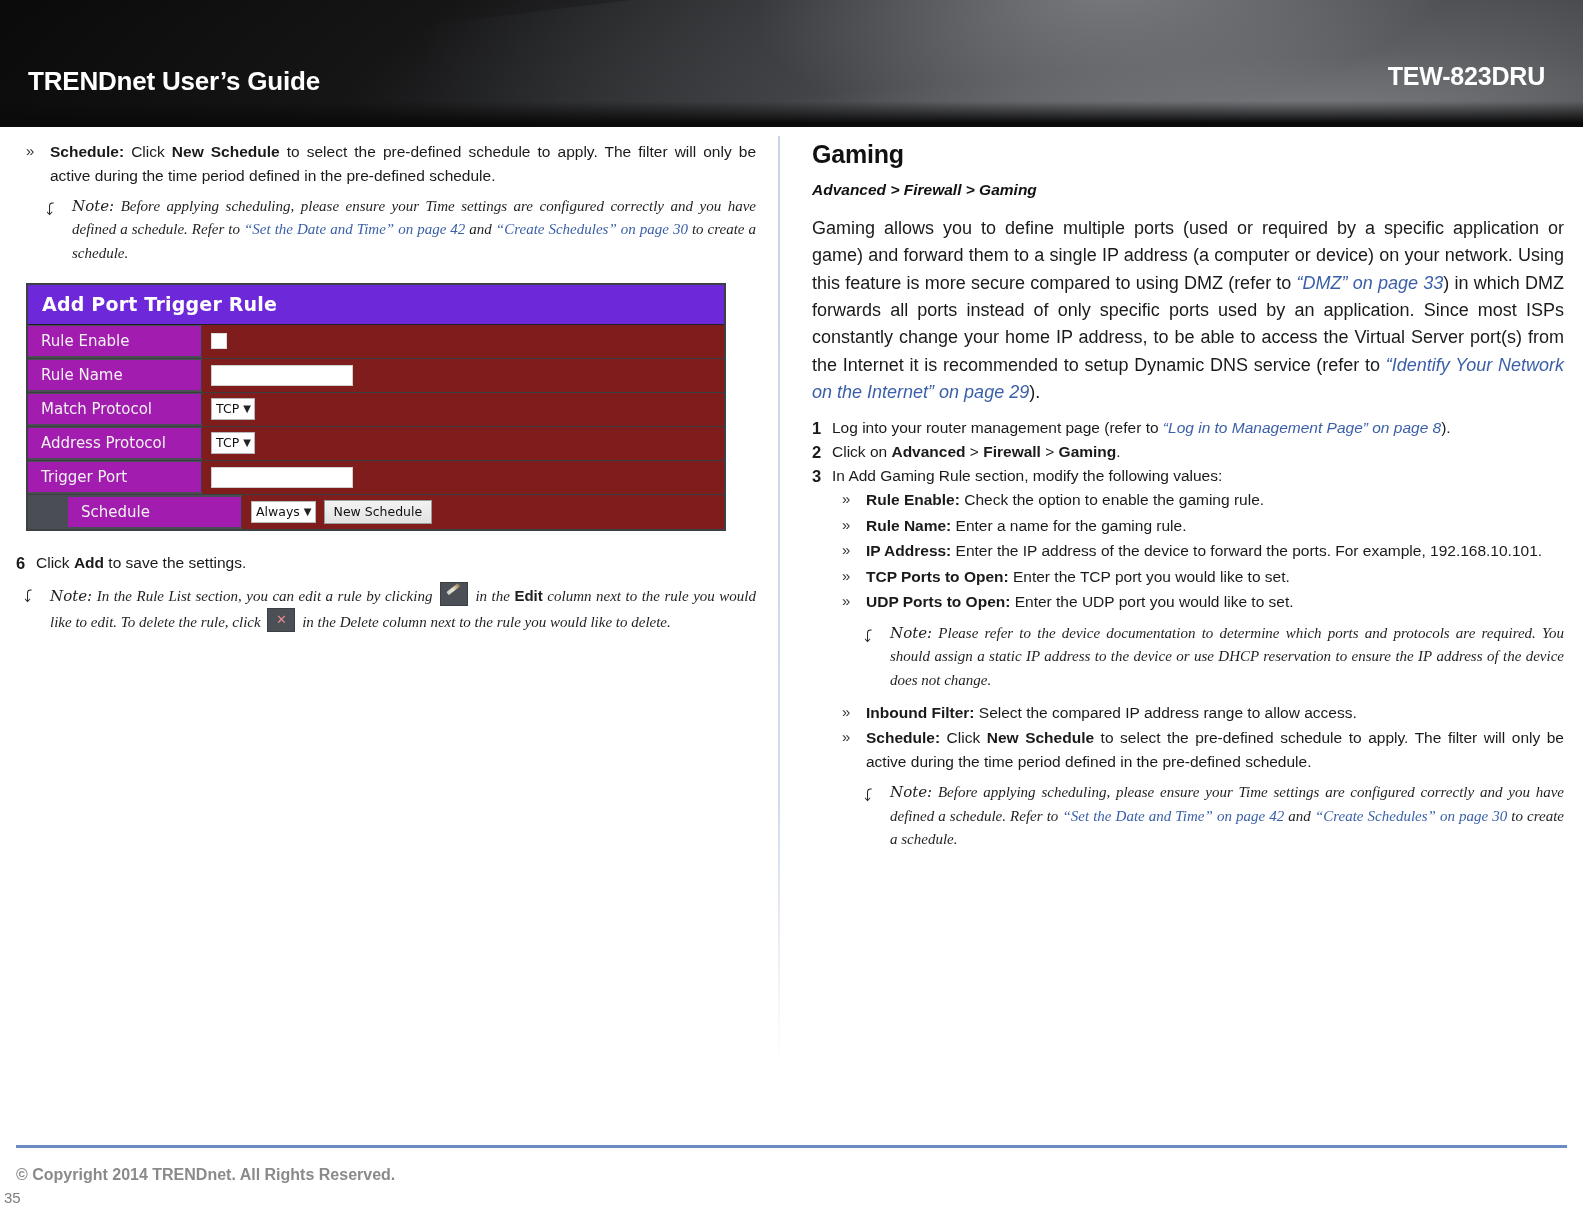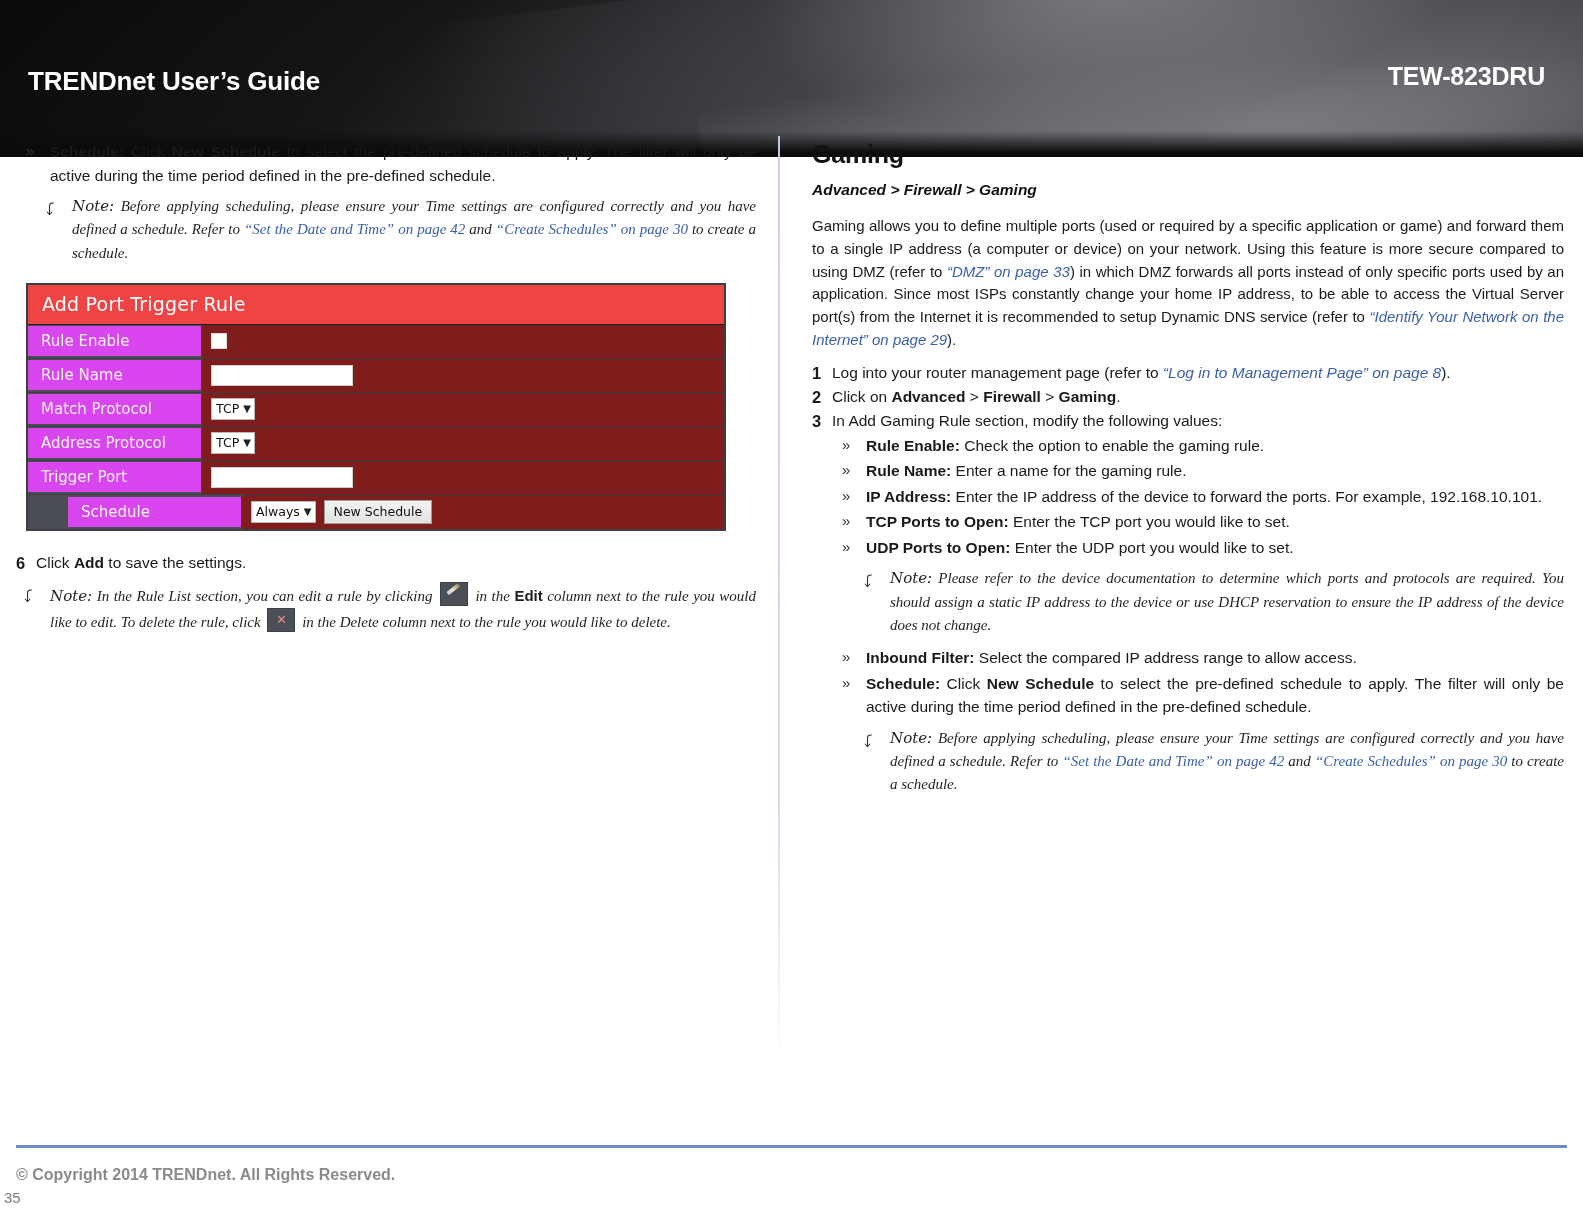--- a/index.html
+++ b/index.html
@@ -13,21 +13,21 @@
     font-family: "Liberation Sans", sans-serif;
     overflow: hidden;
     position: relative;
   }
 
   
   .banner {
     position: absolute;
     left: 0; top: 0;
     width: 1583px;
-    height: 157px;
+    height: 127px;
     background: #0b0b0b;
     overflow: hidden;
   }
   .banner-swoosh1 {
     position: absolute;
     left: -120px; top: -340px;
     width: 2200px; height: 560px;
     background: radial-gradient(ellipse at 62% 88%, rgba(150,152,156,0.95) 0%, rgba(95,97,102,0.62) 26%, rgba(45,46,49,0.30) 50%, rgba(10,10,10,0) 72%);
     transform: rotate(-5.5deg);
   }
@@ -88,21 +88,21 @@
     width: 740px;
   }
   .col-right {
     position: absolute;
     left: 812px; top: 14px;
     width: 752px;
   }
 
   
   .p {
-    font-size: 15px;
+    font-size: 18px;
     line-height: 1.52;
     color: #1a1a1a;
     margin: 16px 0 9px 0;
     text-align: justify;
   }
   b, .b { font-weight: bold; }
   .link {
     color: #3a5fa8;
     font-style: italic;
   }
@@ -222,44 +222,44 @@
   
   .ui-shot {
     margin: 18px 0 0 10px;
     width: 700px;
     border: 2px solid #3c3f44;
     background: #4a4e54;
     box-sizing: border-box;
     font-family: "DejaVu Sans", sans-serif;
   }
   .ui-title {
-    background: #ef4444;
+    background: #6d28d9;
     color: #ffffff;
     font-size: 19px;
-    font-weight: normal;
+    font-weight: bold;
     padding: 8px 14px 9px 14px;
     border-bottom: 1px solid #1e2023;
     letter-spacing: 0.2px;
   }
   .ui-row {
     display: flex;
     border-bottom: 1px solid #3a3d42;
     min-height: 33px;
     align-items: center;
   }
   .ui-row:last-child { border-bottom: none; padding-left: 40px; }
   .ui-label {
     width: 174px;
     flex: 0 0 174px;
     color: #f2f2f2;
     font-size: 15px;
     padding: 6px 0 6px 13px;
     border-right: 1px solid #3a3d42;
     box-sizing: border-box;
-    background: #d946ef;
+    background: #a21caf;
   }
   .ui-field {
     flex: 1;
     padding: 5px 0 5px 9px;
     background: #7f1d1d;
     display: flex;
     align-items: center;
     gap: 8px;
     min-height: 33px;
     box-sizing: border-box;

